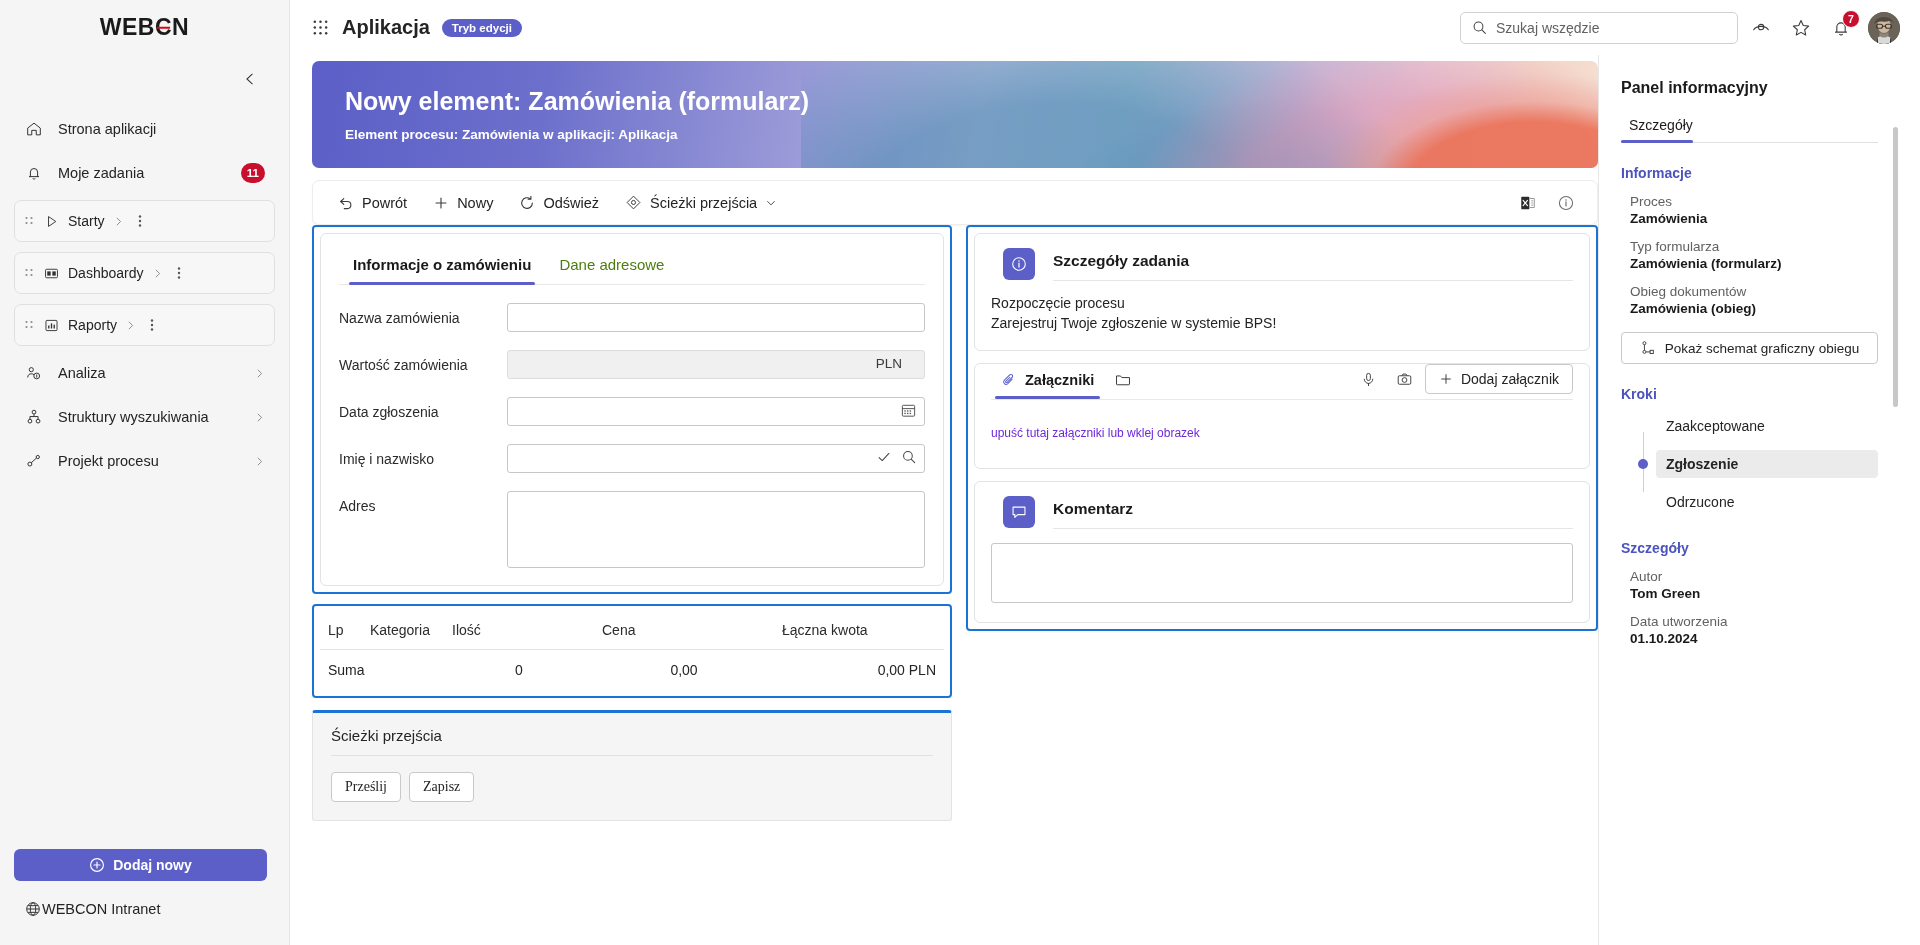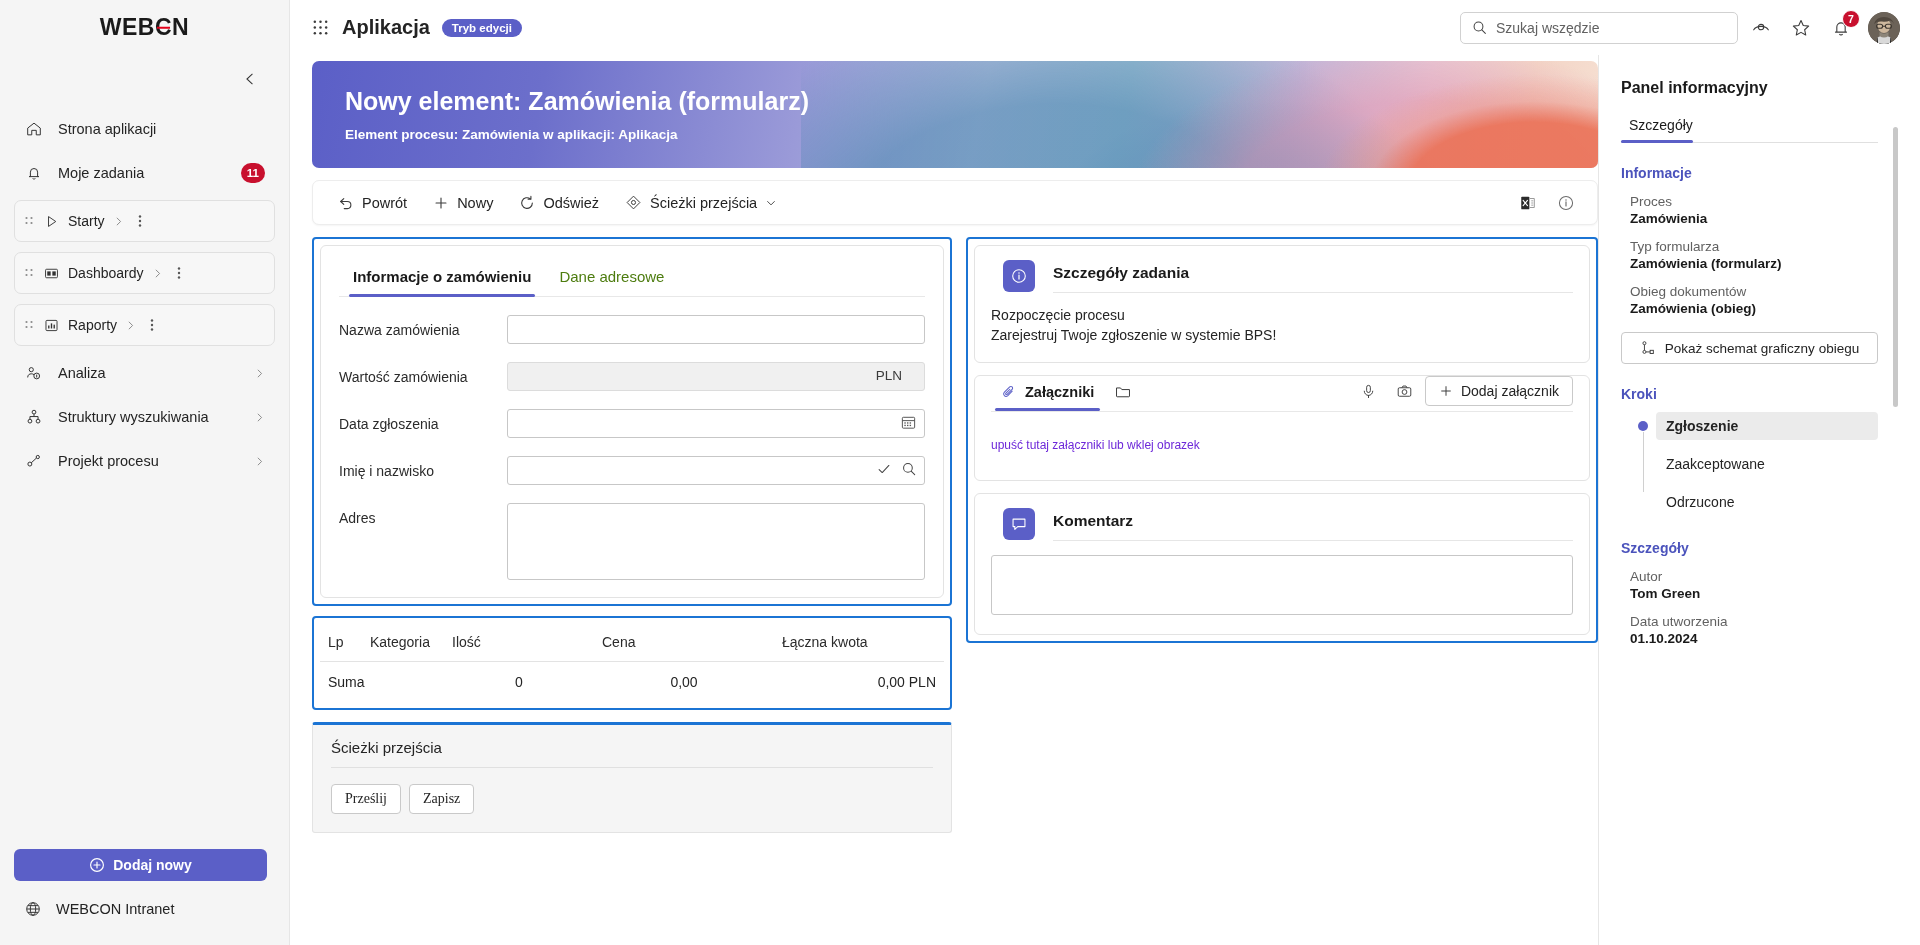--- a/index.html
+++ b/index.html
@@ -44,21 +44,21 @@
   .drag-dots { width: 12px; height: 18px; display: flex; flex: none; }
   .chev { color: #888; font-size: 12px; }
   .kebab { width: 16px; display: flex; align-items: center; justify-content: center; color: #555; font-size: 14px; letter-spacing: 0; }
   .sidebar-bottom { position: absolute; left: 0; right: 8px; bottom: 0; padding: 0 14px 14px 14px; }
   .add-new-btn {
     background: #5b5fc7; color: #fff; border: none; border-radius: 6px;
     height: 32px; width: 100%; font-size: 14px; font-weight: bold;
     display: flex; align-items: center; justify-content: center; gap: 8px; cursor: pointer;
     font-family: "Liberation Sans", sans-serif;
   }
-  .intranet-row { display: flex; align-items: center; gap: 14px; height: 44px; padding: 0 10px; cursor: pointer; margin-top: 6px; font-size: 14.5px; }
+  .intranet-row { display: flex; align-items: center; height: 44px; padding: 0 10px; cursor: pointer; margin-top: 6px; font-size: 14.5px; }
 
   
   .main { flex: 1; display: flex; flex-direction: column; min-width: 0; background: #fff; }
   .topbar { height: 55px; display: flex; align-items: center; padding: 0 20px 0 14px; gap: 0; background: #fff; flex: none; }
   .waffle { width: 32px; height: 32px; display: flex; align-items: center; justify-content: center; cursor: pointer; }
   .app-title { font-size: 20px; font-weight: 600; color: #242424; margin-left: 6px; }
   .mode-pill {
     background: #5b5fc7; color: #fff; border-radius: 12px; font-size: 11.5px; font-weight: bold;
     padding: 3px 10px; margin-left: 12px; white-space: nowrap;
   }
@@ -113,21 +113,21 @@
     box-shadow: 0 1px 2px rgba(0,0,0,.045);
   }
   .tb-btn {
     display: flex; align-items: center; gap: 8px; height: 32px; padding: 0 11px;
     border-radius: 5px; cursor: pointer; font-size: 14.5px; color: #242424; white-space: nowrap;
   }
   .tb-spacer { flex: 1; }
   .tb-icon-btn { width: 34px; height: 32px; display: flex; align-items: center; justify-content: center; border-radius: 5px; cursor: pointer; }
 
   
-  .form-area { display: flex; gap: 14px; margin-top: 12px; flex: 1; min-height: 0; }
+  .form-area { display: flex; gap: 14px; flex: 1; min-height: 0; }
   .form-left { width: 640px; flex: none; display: flex; flex-direction: column; }
   .form-right { flex: 1; min-width: 0; display: flex; flex-direction: column; gap: 14px; }
 
   .hl-left {
     border: 2px solid #1b74d4; border-radius: 4px; padding: 6px;
     background: #fff; display: flex; flex-direction: column;
   }
   .panel {
     border: 1px solid #e3e3e3; border-radius: 6px; background: #fff; padding: 14px 18px;
   }
@@ -823,32 +823,32 @@
                   <rect x="11.4" y="11.6" width="3.6" height="3.6" stroke="#3b3b3b" stroke-width="1.05" fill="none"></rect>
                   <path d="M5 5.3 v6.4 M6.7 13.4 h4.7" stroke="#3b3b3b" stroke-width="1.05"></path>
                 </svg>
             </span>
             <span>Pokaż schemat graficzny obiegu</span>
           </div>
 
           <div class="sec-head">Kroki</div>
           <div class="steps">
             <div class="steps-line"></div>
+            <div class="step">
+              <span class="dotcol"></span>
+              <span class="stxt">Zaakceptowane</span>
+            </div>
             <div class="step active">
               <span class="dotcol">
                   <span class="dot"></span>
                 </span>
               <span class="stxt">Zgłoszenie</span>
             </div>
             <div class="step">
               <span class="dotcol"></span>
-              <span class="stxt">Zaakceptowane</span>
-            </div>
-            <div class="step">
-              <span class="dotcol"></span>
               <span class="stxt">Odrzucone</span>
             </div>
           </div>
 
           <div class="sec-head">Szczegóły</div>
           <div class="kv">
             <div class="k">Autor</div>
             <div class="v">Tom Green</div>
           </div>
           <div class="kv">

